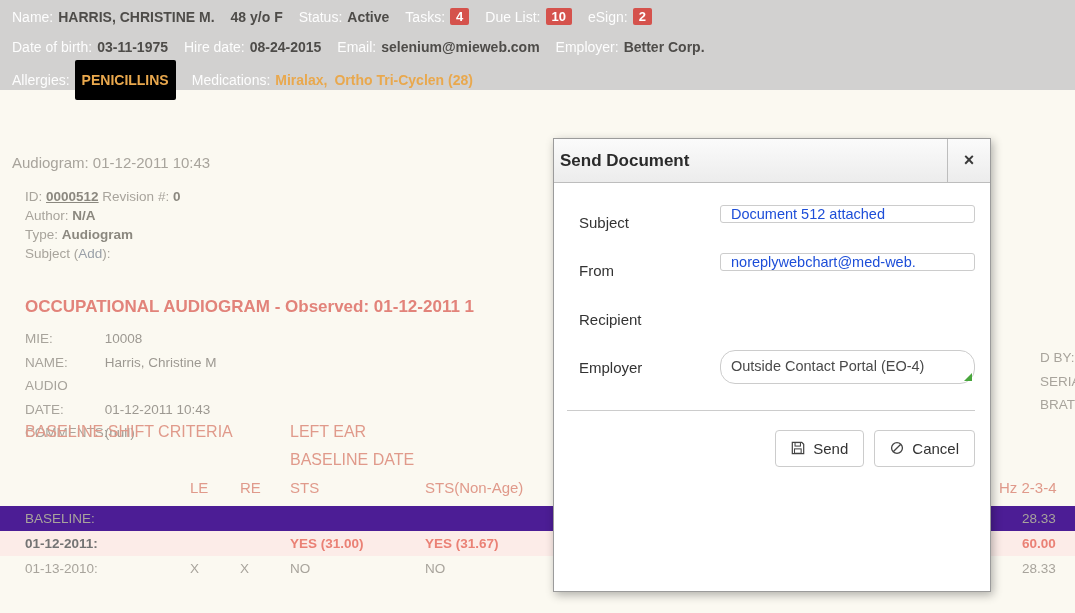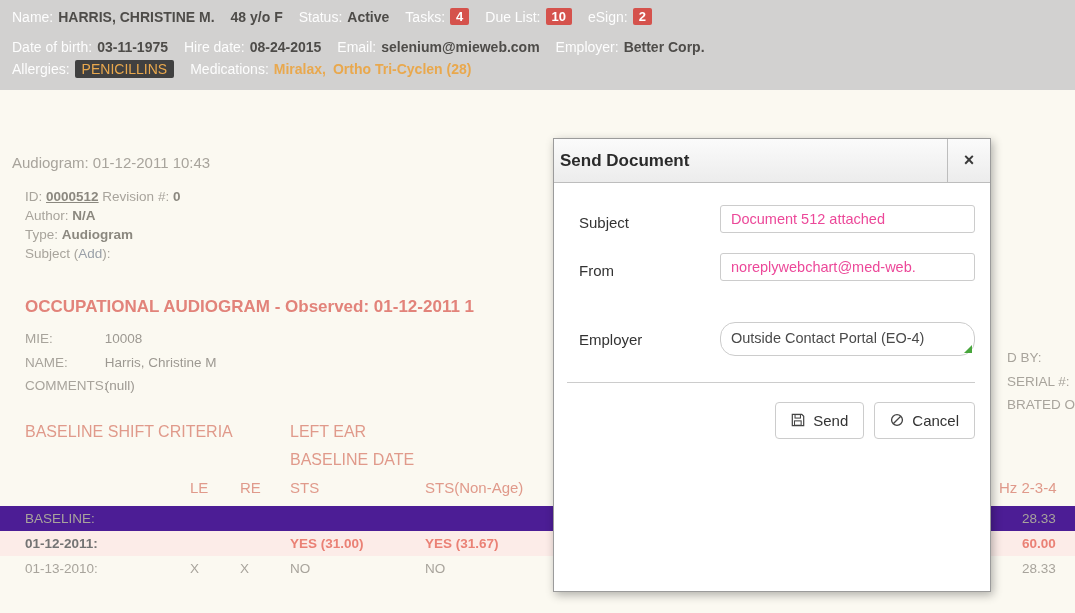--- a/index.html
+++ b/index.html
@@ -14,37 +14,37 @@
   .patient-header { position:absolute; top:0; left:0; width:100%; height:90px;
     background:#d2d1d0; padding:8px 12px 0; z-index:2; }
   .ph-row { display:flex; align-items:center; white-space:nowrap; font-size:14px; }
   .ph-row1 { margin-bottom:14px; }
   .ph-row2 { margin-bottom:5px; }
   .ph-seg { margin-right:16px; display:inline-flex; align-items:center; }
   .ph-label { color:#fdfdfd; margin-right:5px; }
   .ph-value { color:#4e4c49; font-weight:bold; }
   .badge { background:#d5524c; color:#fff; font-weight:bold; font-size:13px;
     padding:1px 6px; border-radius:2px; cursor:pointer; }
-  .allergy-pill { background:#404040; color:#e9a84d; font-weight:normal;
-    padding:1px 7px; border-radius:2px; }
+  .allergy-pill { background:#000000; color:#e9a84d; font-weight:bold;
+    padding:12px 7px; border-radius:2px; }
   .med { color:#e9a84d; font-weight:bold; margin-right:7px; }
 
   
   .gray { color:#a8a49c; }
   .doc-title { position:absolute; left:12px; top:154px; font-size:15px; color:#a8a49c; }
   .doc-meta { position:absolute; left:25px; top:187px; font-size:13.5px; line-height:19px; color:#a8a49c; }
   .doc-meta .val { color:#8b887f; font-weight:bold; }
   .doc-link { color:#8b887f; font-weight:bold; text-decoration:underline; cursor:pointer; }
   .add-link { color:#9aa0a8; cursor:pointer; }
   .occ-heading { position:absolute; left:25px; top:297px; font-size:17px; font-weight:bold;
     color:#e2837a; white-space:nowrap; }
   .info-rows { position:absolute; left:25px; top:327px; font-size:13.5px; line-height:23.5px; }
   .info-label { display:inline-block; width:76px; color:#a8a49c; }
   .info-value { color:#9d9992; }
-  .fragment { position:absolute; left:1007px; font-size:13.5px; color:#a8a49c; white-space:nowrap; }
+  .fragment { position:absolute; left:1040px; font-size:13.5px; color:#a8a49c; white-space:nowrap; }
   .sec-heading { position:absolute; font-size:16px; color:#e09a8b; white-space:nowrap; }
   .col-h { position:absolute; font-size:15px; color:#e09a8b; white-space:nowrap; }
   .tbl-row { position:absolute; left:0; width:1075px; height:25px; line-height:25px; font-size:13.5px; }
   .tbl-row span { position:absolute; white-space:nowrap; }
   .rowA { background:#4c1d95; }
   .rowB { background:#fcece8; }
   .bold-dark { color:#737373; font-weight:bold; }
   .bold-red { color:#ea8175; font-weight:bold; }
 
   
@@ -54,22 +54,22 @@
     background:linear-gradient(#fbfbfb,#ececec); border-bottom:1px solid #bdbdbd; }
   .modal-title { flex:1; font-size:17px; font-weight:bold; color:#2b2b2b;
     display:flex; align-items:center; padding-left:6px; }
   .modal-close { width:43px; border-left:1px solid #bdbdbd; display:flex; align-items:center;
     justify-content:center; font-size:18px; font-weight:bold; color:#3a3a3a; cursor:pointer; }
   .modal-body { padding:22px 15px 0 25px; }
   .field-row { display:flex; margin-bottom:20px; }
   .field-label { width:141px; flex-shrink:0; padding-top:8px; padding-right:52px;
     font-size:15px; color:#333; line-height:1.35; }
   .field-control { flex:1; position:relative; display:flex; }
-  .text-input { width:100%; height:28px; border:1px solid #ccc; border-radius:3px;
-    padding:0 10px; font-size:14.5px; color:#ec4899; font-family:inherit; background:#fff; }
+  .text-input { width:100%; height:18px; border:1px solid #ccc; border-radius:3px;
+    padding:0 10px; font-size:14.5px; color:#1d4ed8; font-family:inherit; background:#fff; }
   .text-input::placeholder { color:#9a9a9a; }
   .group .text-input { border-radius:3px 0 0 3px; border-right:none; }
   .add-btn { width:37px; height:34px; border:1px solid #ccc; border-radius:0 3px 3px 0;
     background:#fff; font-size:19px; color:#333; cursor:pointer; line-height:1; font-family:inherit; }
   .select-box { width:100%; height:34px; border:1px solid #ccc; border-radius:15px;
     padding:7px 10px 0; font-size:14.5px; color:#4a4a4a; position:relative; cursor:pointer; }
   .select-arrow { position:absolute; right:2px; bottom:2px; width:0; height:0;
     border-left:8px solid transparent; border-bottom:8px solid #48a63c; }
   .annotated { border:3px solid #cb2318; border-radius:3px;
     margin:0 -5px 0 -12px; padding:6px 0 8px 9px; }
@@ -170,20 +170,24 @@
   <div class="info-rows">
     <div>
       <span class="info-label">MIE:</span>
       <span class="info-value">10008</span>
     </div>
     <div>
       <span class="info-label">NAME:</span>
       <span class="info-value">Harris, Christine M</span>
     </div>
     <div>
+      <span class="info-label">AUDIO DATE:</span>
+      <span class="info-value">01-12-2011 10:43</span>
+    </div>
+    <div>
       <span class="info-label">COMMENTS:</span>
       <span class="info-value">(null)</span>
     </div>
   </div>
 
   <span class="fragment" style="top:350px">D BY:</span>
   <span class="fragment" style="top:374px">SERIAL #:</span>
   <span class="fragment" style="top:397px">BRATED ON</span>
 
   <div class="sec-heading" style="left:25px; top:423px">BASELINE SHIFT CRITERIA</div>
@@ -231,20 +235,21 @@
     </div>
 
     <div class="field-row">
       <div class="field-label">From</div>
       <div class="field-control">
         <input class="text-input" type="text" value="noreplywebchart@med-web." style="">
       </div>
     </div>
 
     <div class="field-row">
+      <div class="field-label">Recipient</div>
     </div>
 
     <div class="field-row">
       <div class="field-label">Employer</div>
       <div class="field-control">
         <div class="select-box">
           <span>Outside Contact Portal (EO-4)</span>
           <span class="select-arrow"></span>
         </div>
       </div>

